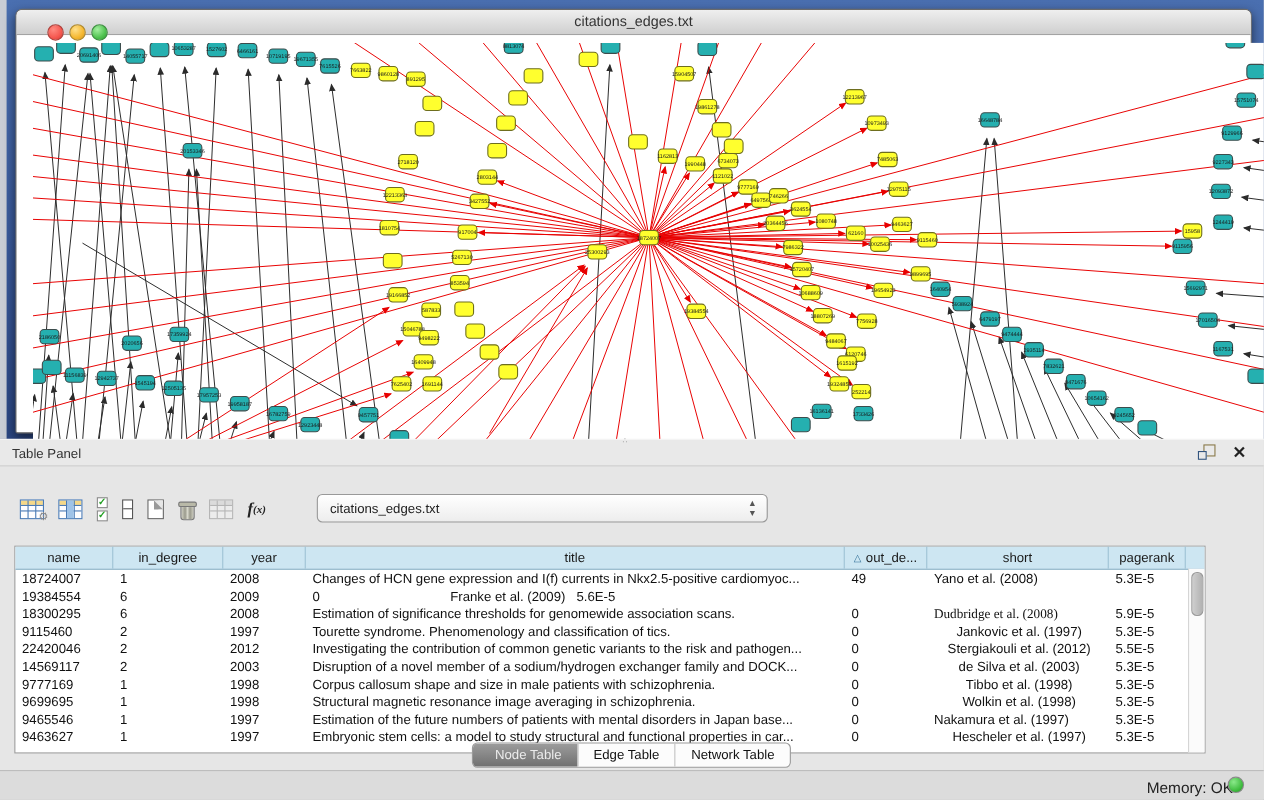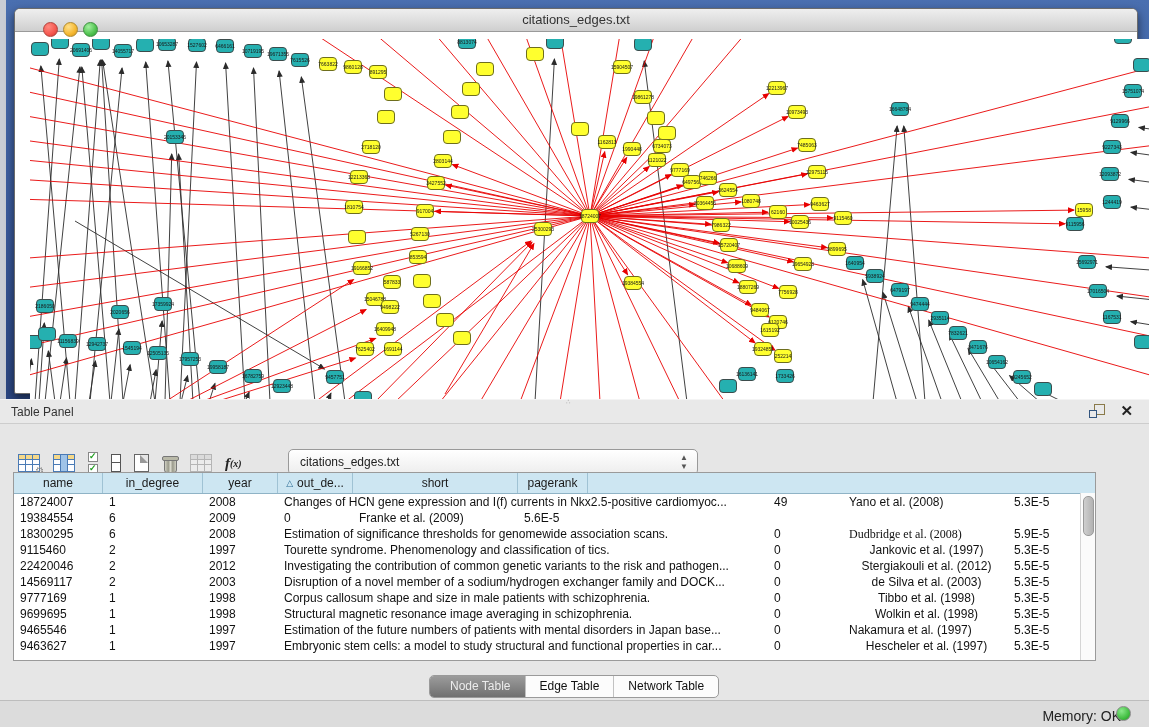--- a/index.html
+++ b/index.html
@@ -50,21 +50,21 @@
   .trash-ic .body{position:absolute;left:2px;top:5px;width:11px;height:11px;background:linear-gradient(90deg,#cfcfc2,#9a9a8c 30%,#d8d8cc 50%,#9a9a8c 70%,#cfcfc2);border:1px solid #777;border-radius:0 0 3px 3px;}
   .grid-ic.disabled{border-color:#aaa;background:linear-gradient(#d9d9d9,#d9d9d9) 0 0/20px 4px no-repeat,#eee;opacity:.8;}
   .grid-ic.disabled i,.grid-ic.disabled u{background:#aaa;}
   .fx-ic{font-family:"Liberation Serif",serif;font-style:italic;font-size:15px;color:#222;font-weight:bold;}
   .fx-ic small{font-size:10px;}
   #combo{position:absolute;left:288px;top:49px;width:408px;height:24px;border:1px solid #999;border-radius:5px;
     background:linear-gradient(180deg,#ffffff,#ededed);box-shadow:inset 0 1px 0 #fff;cursor:pointer;}
   #combo .cval{position:absolute;left:11px;top:5px;font-size:12px;color:#222;}
   #combo .stepper{position:absolute;right:9px;top:3px;font-size:8px;color:#555;line-height:9px;text-align:center;}
   
-  #tbl-wrap{position:absolute;left:13px;top:72px;width:1081px;height:187px;background:#fff;border:1px solid #9a9a9a;}
+  #tbl-wrap{position:absolute;left:13px;top:96px;width:1081px;height:187px;background:#fff;border:1px solid #9a9a9a;}
   #tbl-header{display:flex;height:20px;background:#cde6f2;border-bottom:1px solid #8fb3c6;}
   .hcell{box-sizing:border-box;height:20px;border-right:1px solid #9fc2d4;font-size:12px;color:#1a1a1a;
     display:flex;align-items:center;justify-content:center;overflow:hidden;white-space:nowrap;cursor:pointer;}
   .hcell .sort{color:#2e6e96;font-size:9px;margin-right:4px;}
   #tbl-body{position:relative;}
   .trow{display:flex;height:16px;line-height:16px;font-size:12px;color:#111;white-space:nowrap;cursor:default;}
   .tcell{box-sizing:border-box;padding:0 4px 0 6px;overflow:hidden;}
   #vscroll{position:absolute;right:0;top:20px;bottom:0;width:14px;background:#fbfbfb;border-left:1px solid #d5d5d5;}
   #vscroll .thumb{position:absolute;left:2px;top:3px;width:9px;height:38px;background:linear-gradient(90deg,#cfcfcf,#b2b2b2);border:1px solid #9a9a9a;border-radius:5px;cursor:pointer;}
   
@@ -777,20 +777,23 @@
       <div id="tbl-header">
           <div class="hcell" style="width: 89px;">
             <span>name</span>
           </div>
           <div class="hcell" style="width: 100px;">
             <span>in_degree</span>
           </div>
           <div class="hcell" style="width: 75px;">
             <span>year</span>
           </div>
+          <div class="hcell" style="width: 490px;">
+            <span>title</span>
+          </div>
           <div class="hcell" style="width: 75px;">
             <span class="sort">△</span>
             <span>out_de...</span>
           </div>
           <div class="hcell" style="width: 165px;">
             <span>short</span>
           </div>
           <div class="hcell" style="width: 70px;">
             <span>pagerank</span>
           </div>
@@ -803,21 +806,21 @@
             <div class="tcell" style="width: 490px; box-sizing: border-box;">Changes of HCN gene expression and I(f) currents in Nkx2.5-positive cardiomyoc...</div>
             <div class="tcell" style="width: 75px; box-sizing: border-box;">49</div>
             <div class="tcell" style="width: 165px; box-sizing: border-box; ">Yano et al. (2008)</div>
             <div class="tcell" style="width: 70px; box-sizing: border-box;">5.3E-5</div>
           </div>
           <div class="trow">
             <div class="tcell" style="width: 89px; box-sizing: border-box;">19384554</div>
             <div class="tcell" style="width: 100px; box-sizing: border-box;">6</div>
             <div class="tcell" style="width: 75px; box-sizing: border-box;">2009</div>
             <div class="tcell" style="width: 75px; box-sizing: border-box;">0</div>
-            <div class="tcell" style="width: 165px; box-sizing: border-box; text-align: left;">Franke et al. (2009)</div>
+            <div class="tcell" style="width: 165px; box-sizing: border-box; text-align: right;">Franke et al. (2009)</div>
             <div class="tcell" style="width: 70px; box-sizing: border-box;">5.6E-5</div>
           </div>
           <div class="trow">
             <div class="tcell" style="width: 89px; box-sizing: border-box;">18300295</div>
             <div class="tcell" style="width: 100px; box-sizing: border-box;">6</div>
             <div class="tcell" style="width: 75px; box-sizing: border-box;">2008</div>
             <div class="tcell" style="width: 490px; box-sizing: border-box;">Estimation of significance thresholds for genomewide association scans.</div>
             <div class="tcell" style="width: 75px; box-sizing: border-box;">0</div>
             <div class="tcell" style="width: 165px; box-sizing: border-box; text-align: left; font-family: Liberation Serif, serif;">Dudbridge et al. (2008)</div>
             <div class="tcell" style="width: 70px; box-sizing: border-box;">5.9E-5</div>

